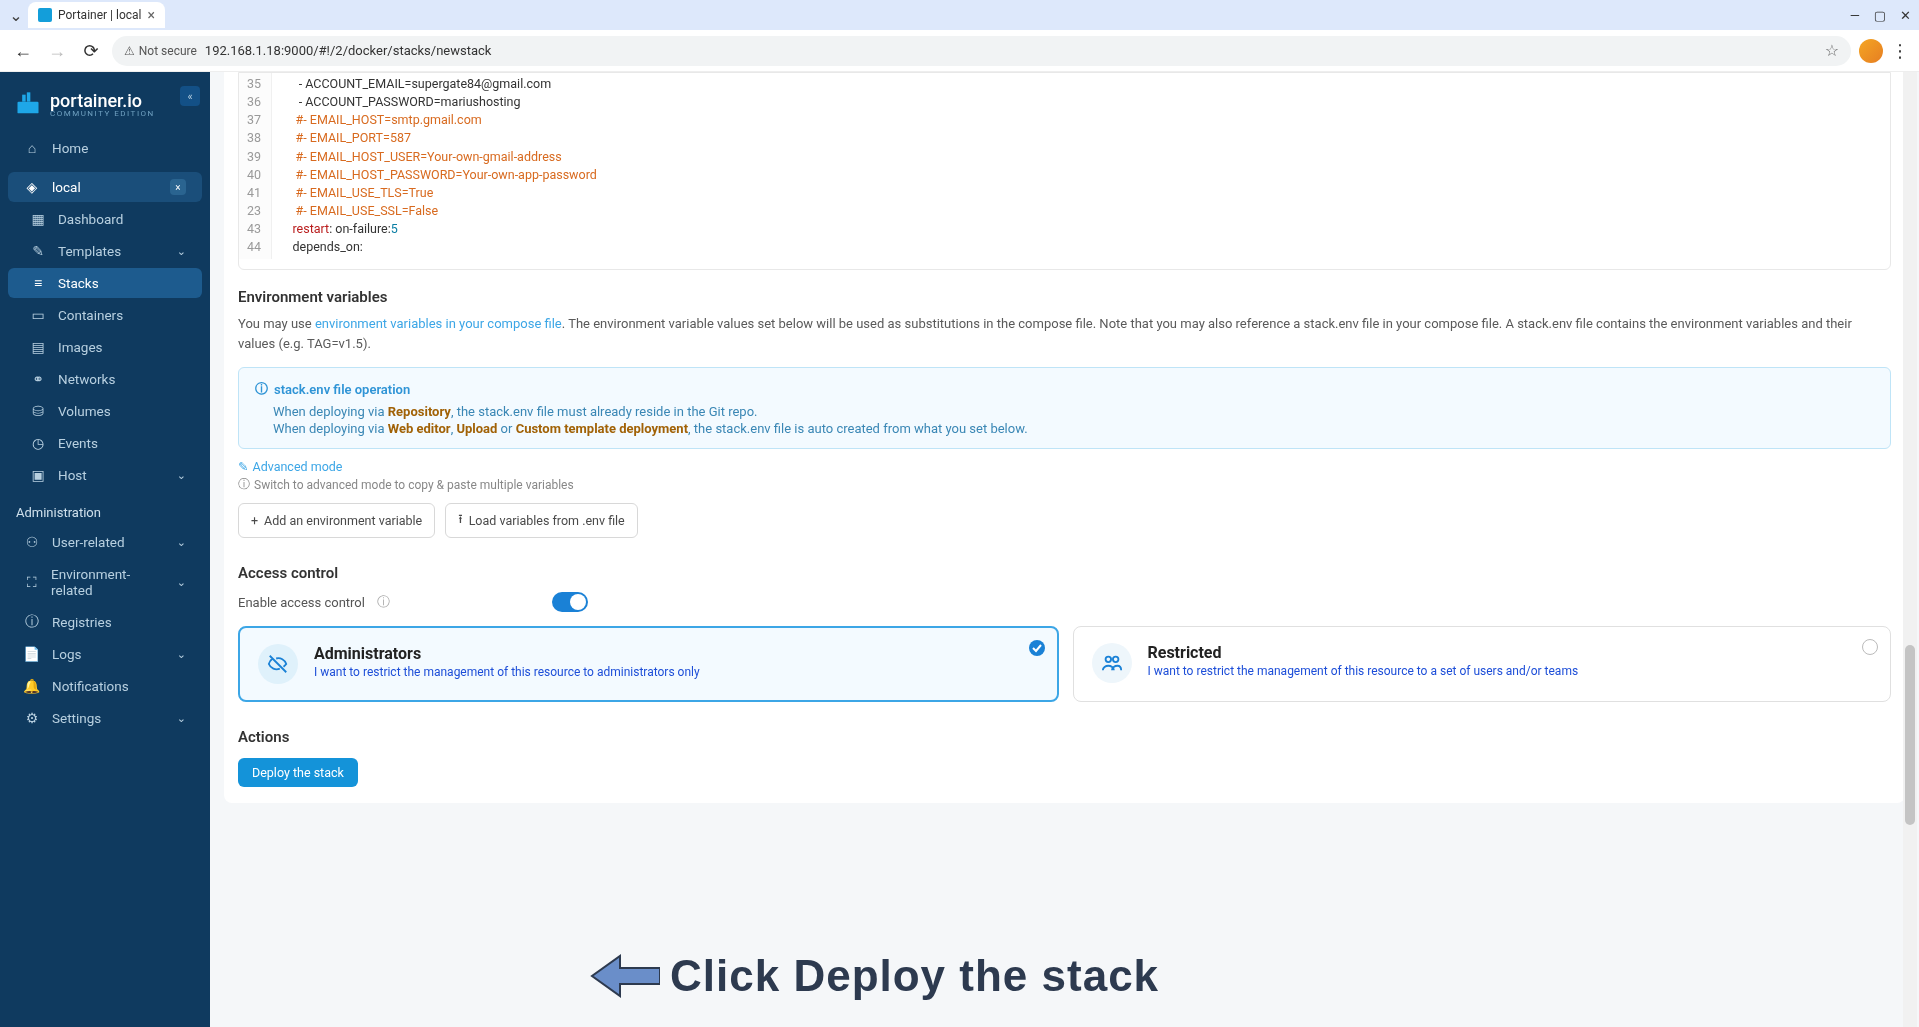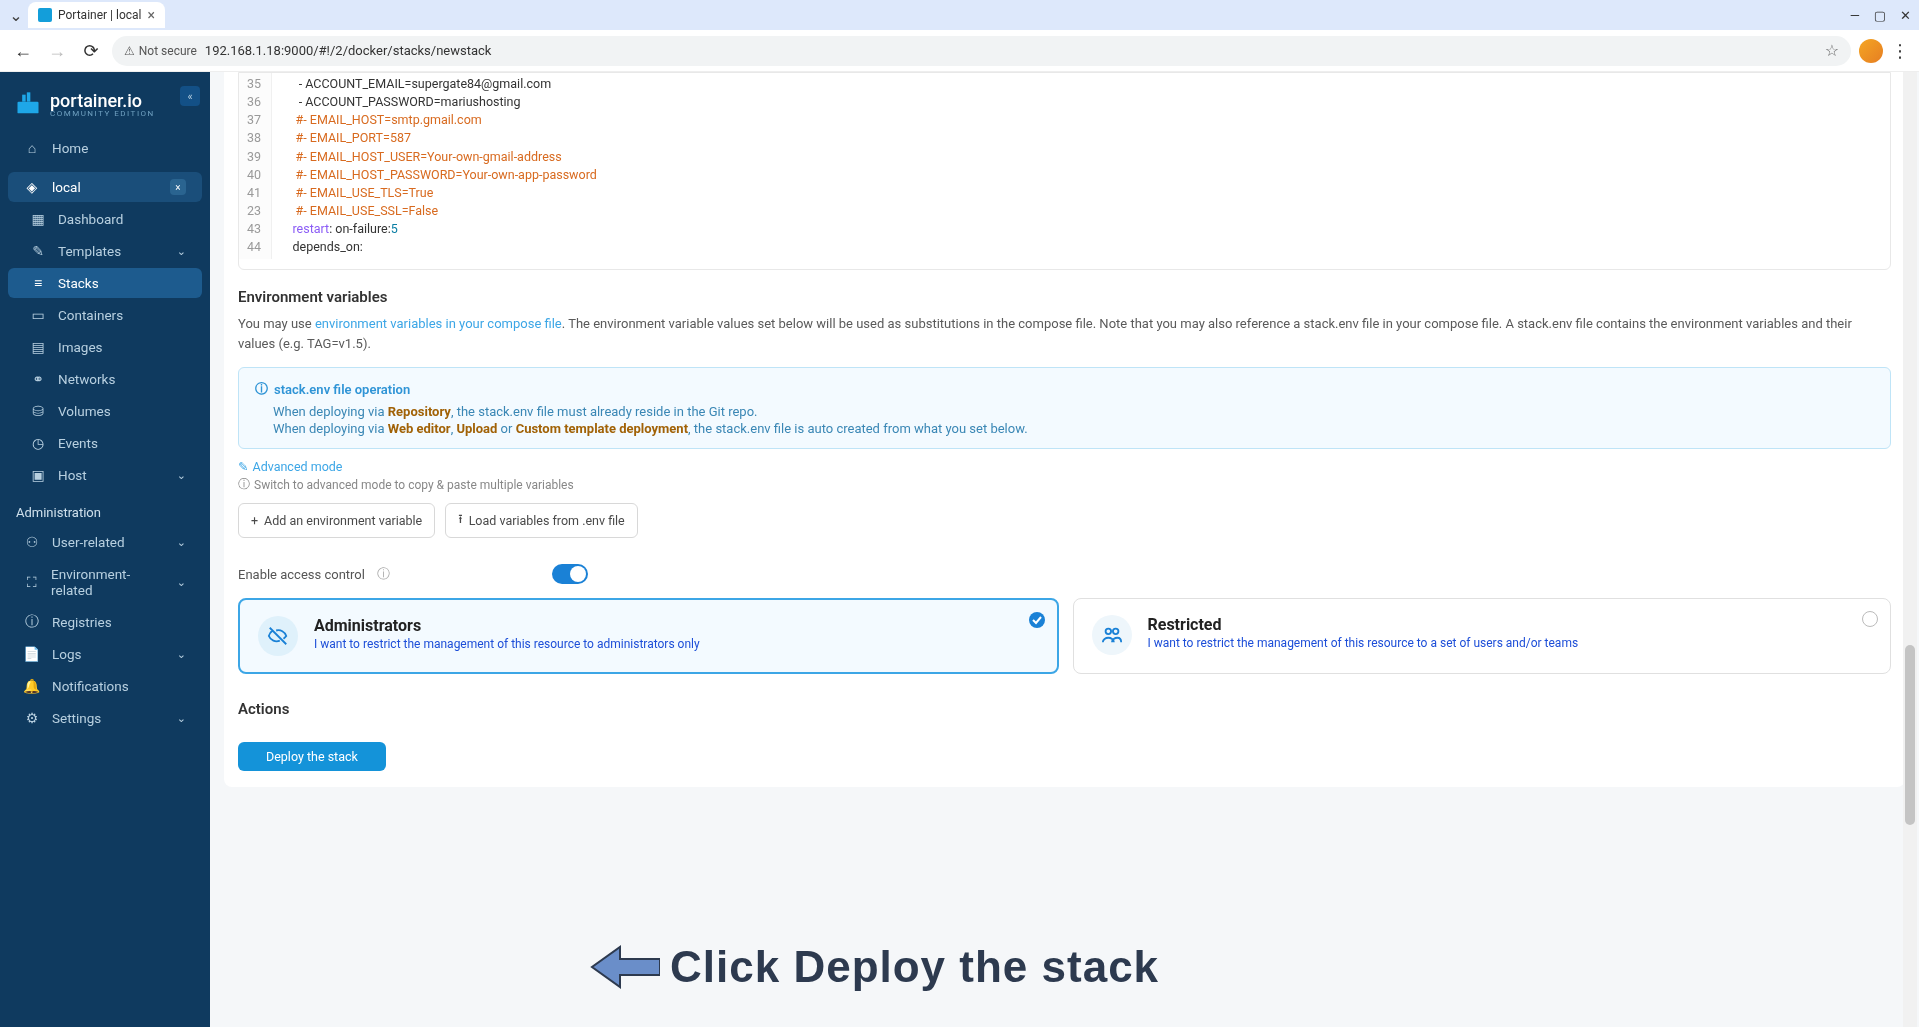--- a/index.html
+++ b/index.html
@@ -45,21 +45,21 @@
 
 
 .main { flex: 1; background: #f5f7f9; overflow-y: auto; padding: 0 0 40px 0; position: relative; }
 .content { background: #fff; margin: 0 14px; border-radius: 0 0 8px 8px; }
 
 
 .code-block { background: #fff; border: 1px solid #e8e8e8; border-radius: 0 0 6px 6px; margin: 0 14px 18px; padding-bottom: 10px; }
 .code-inner { display: flex; font-family: Consolas, 'Courier New', monospace; font-size: 12.5px; line-height: 1.45; max-height: 186px; overflow-y: auto; }
 .gutter { background: #fcfcfc; color: #9a9a9a; text-align: right; padding: 2px 10px 2px 8px; user-select: none; border-right: 1px solid #f0f0f0; }
 .code-lines { padding: 2px 8px; flex: 1; white-space: pre; color: #333; }
-.code-lines .kw { color: #8b5cf6; }
+.code-lines .kw { color: #b91c1c; }
 .code-lines .comment { color: #d86a1f; }
 .code-lines .num { color: #0a7ea4; }
 
 
 .section { padding: 0 14px 16px; }
 .sec-title { font-size: 15px; color: #333; font-weight: 600; margin: 10px 0 8px; }
 .desc { font-size: 13px; color: #5a5a5a; line-height: 1.5; }
 .desc a { color: #3ca6e6; text-decoration: none; }
 
 
@@ -87,24 +87,24 @@
 .card .icon-wrap { width: 40px; height: 40px; border-radius: 50%; display: flex; align-items: center; justify-content: center; }
 .card.selected .icon-wrap { background: #dff1fb; }
 .card:not(.selected) .icon-wrap { background: #eef6fb; }
 .card .title { font-weight: 700; font-size: 16px; color: #222; margin-bottom: 2px; }
 .card .sub { font-size: 12px; color: #1d4ed8; }
 .card .radio { position: absolute; right: 12px; top: 12px; width: 16px; height: 16px; }
 .card.selected .radio { color: #1a81d6; }
 .card:not(.selected) .radio { border: 1px solid #bbb; border-radius: 50%; }
 
 
-.deploy-btn { background: #1493d9; color: #fff; border: none; border-radius: 6px; padding: 7px 28px; font-size: 12.5px; cursor: pointer; margin-top: 16px; }
-
-
-.annotation { position: absolute; left: 380px; bottom: 35px; display: flex; align-items: center; gap: 10px; pointer-events: none; }
+.deploy-btn { background: #1493d9; color: #fff; border: none; border-radius: 6px; padding: 7px 14px; font-size: 12.5px; cursor: pointer; margin-top: 4px; }
+
+
+.annotation { position: absolute; left: 380px; bottom: 26px; display: flex; align-items: center; gap: 10px; pointer-events: none; }
 .annotation .arrow { width: 70px; height: 44px; }
 .annotation .text { font-family: Arial, sans-serif; font-size: 44px; font-weight: 900; color: #2d3a4f; letter-spacing: 1px; white-space: nowrap; }
 
 
 .page-scroll { position: absolute; right: 2px; top: 0; bottom: 0; width: 14px; background: #f1f1f1; }
 .page-scroll .thumb { position: absolute; left: 2px; right: 2px; top: 60%; height: 180px; background: #c4c4c4; border-radius: 5px; }
 </style>
 </head>
 <body>
 
@@ -288,20 +288,21 @@
               <span>Add an environment variable</span>
             </button>
           <button class="btn-outline">
               <span>⭱</span>
               <span>Load variables from .env file</span>
             </button>
         </div>
       </div>
 
       <div class="section">
+        <div class="sec-title">Access control</div>
         <div class="toggle-row">
           <span>Enable access control</span>
           <span style="color:#aaa">ⓘ</span>
           <span class="toggle"></span>
         </div>
 
         <div class="access-cards">
           <div class="card selected">
             <div class="icon-wrap">
                 <svg width="22" height="22" viewBox="0 0 24 24">

